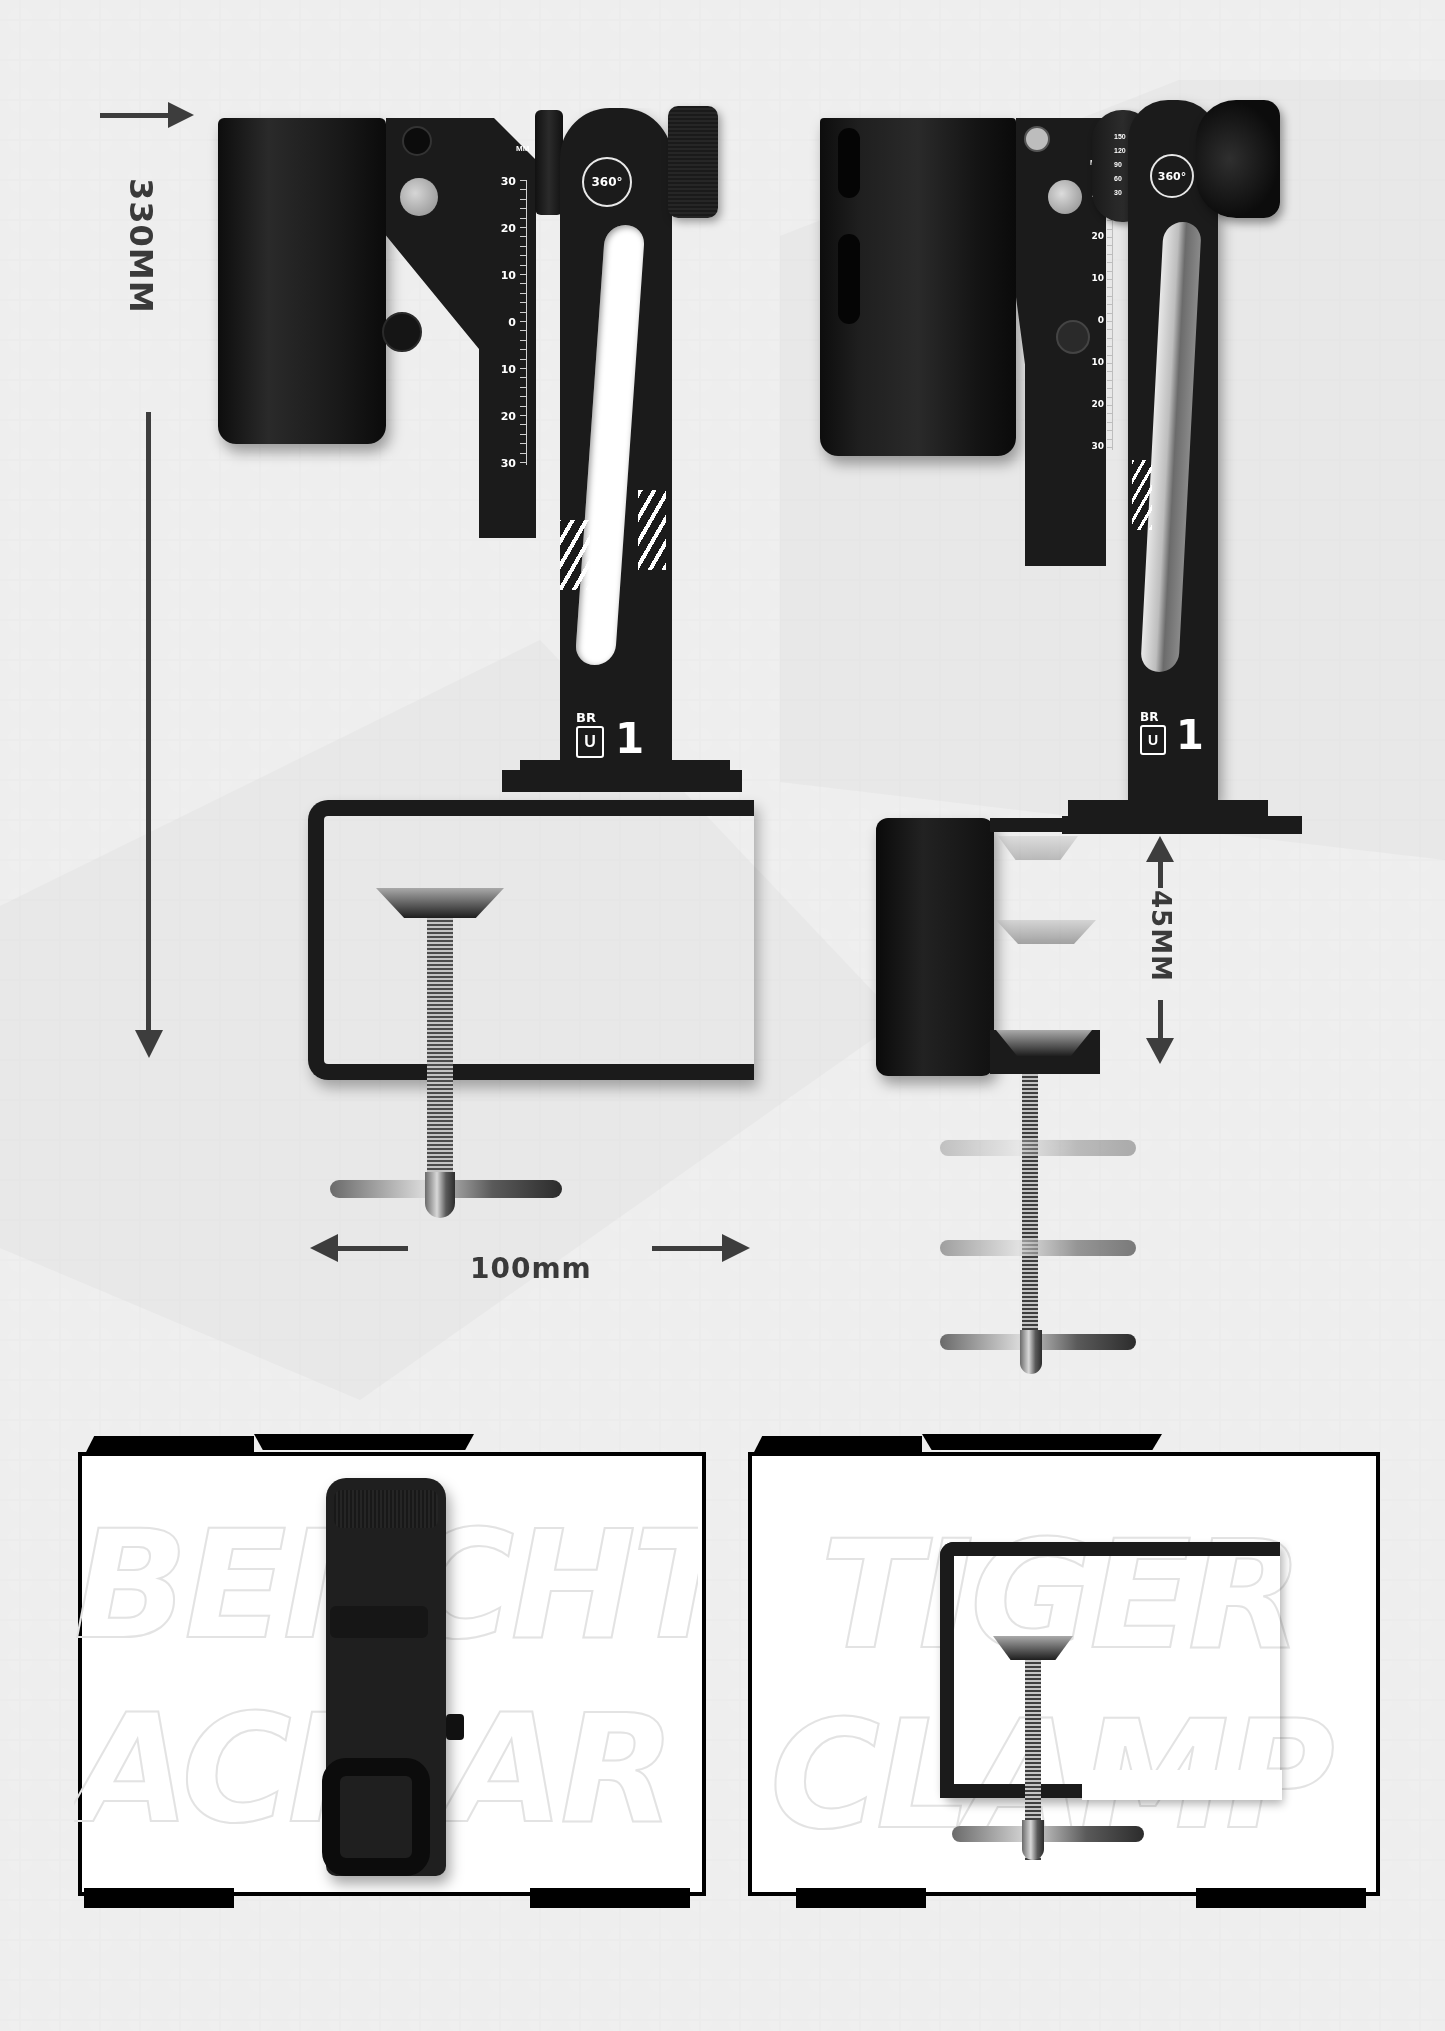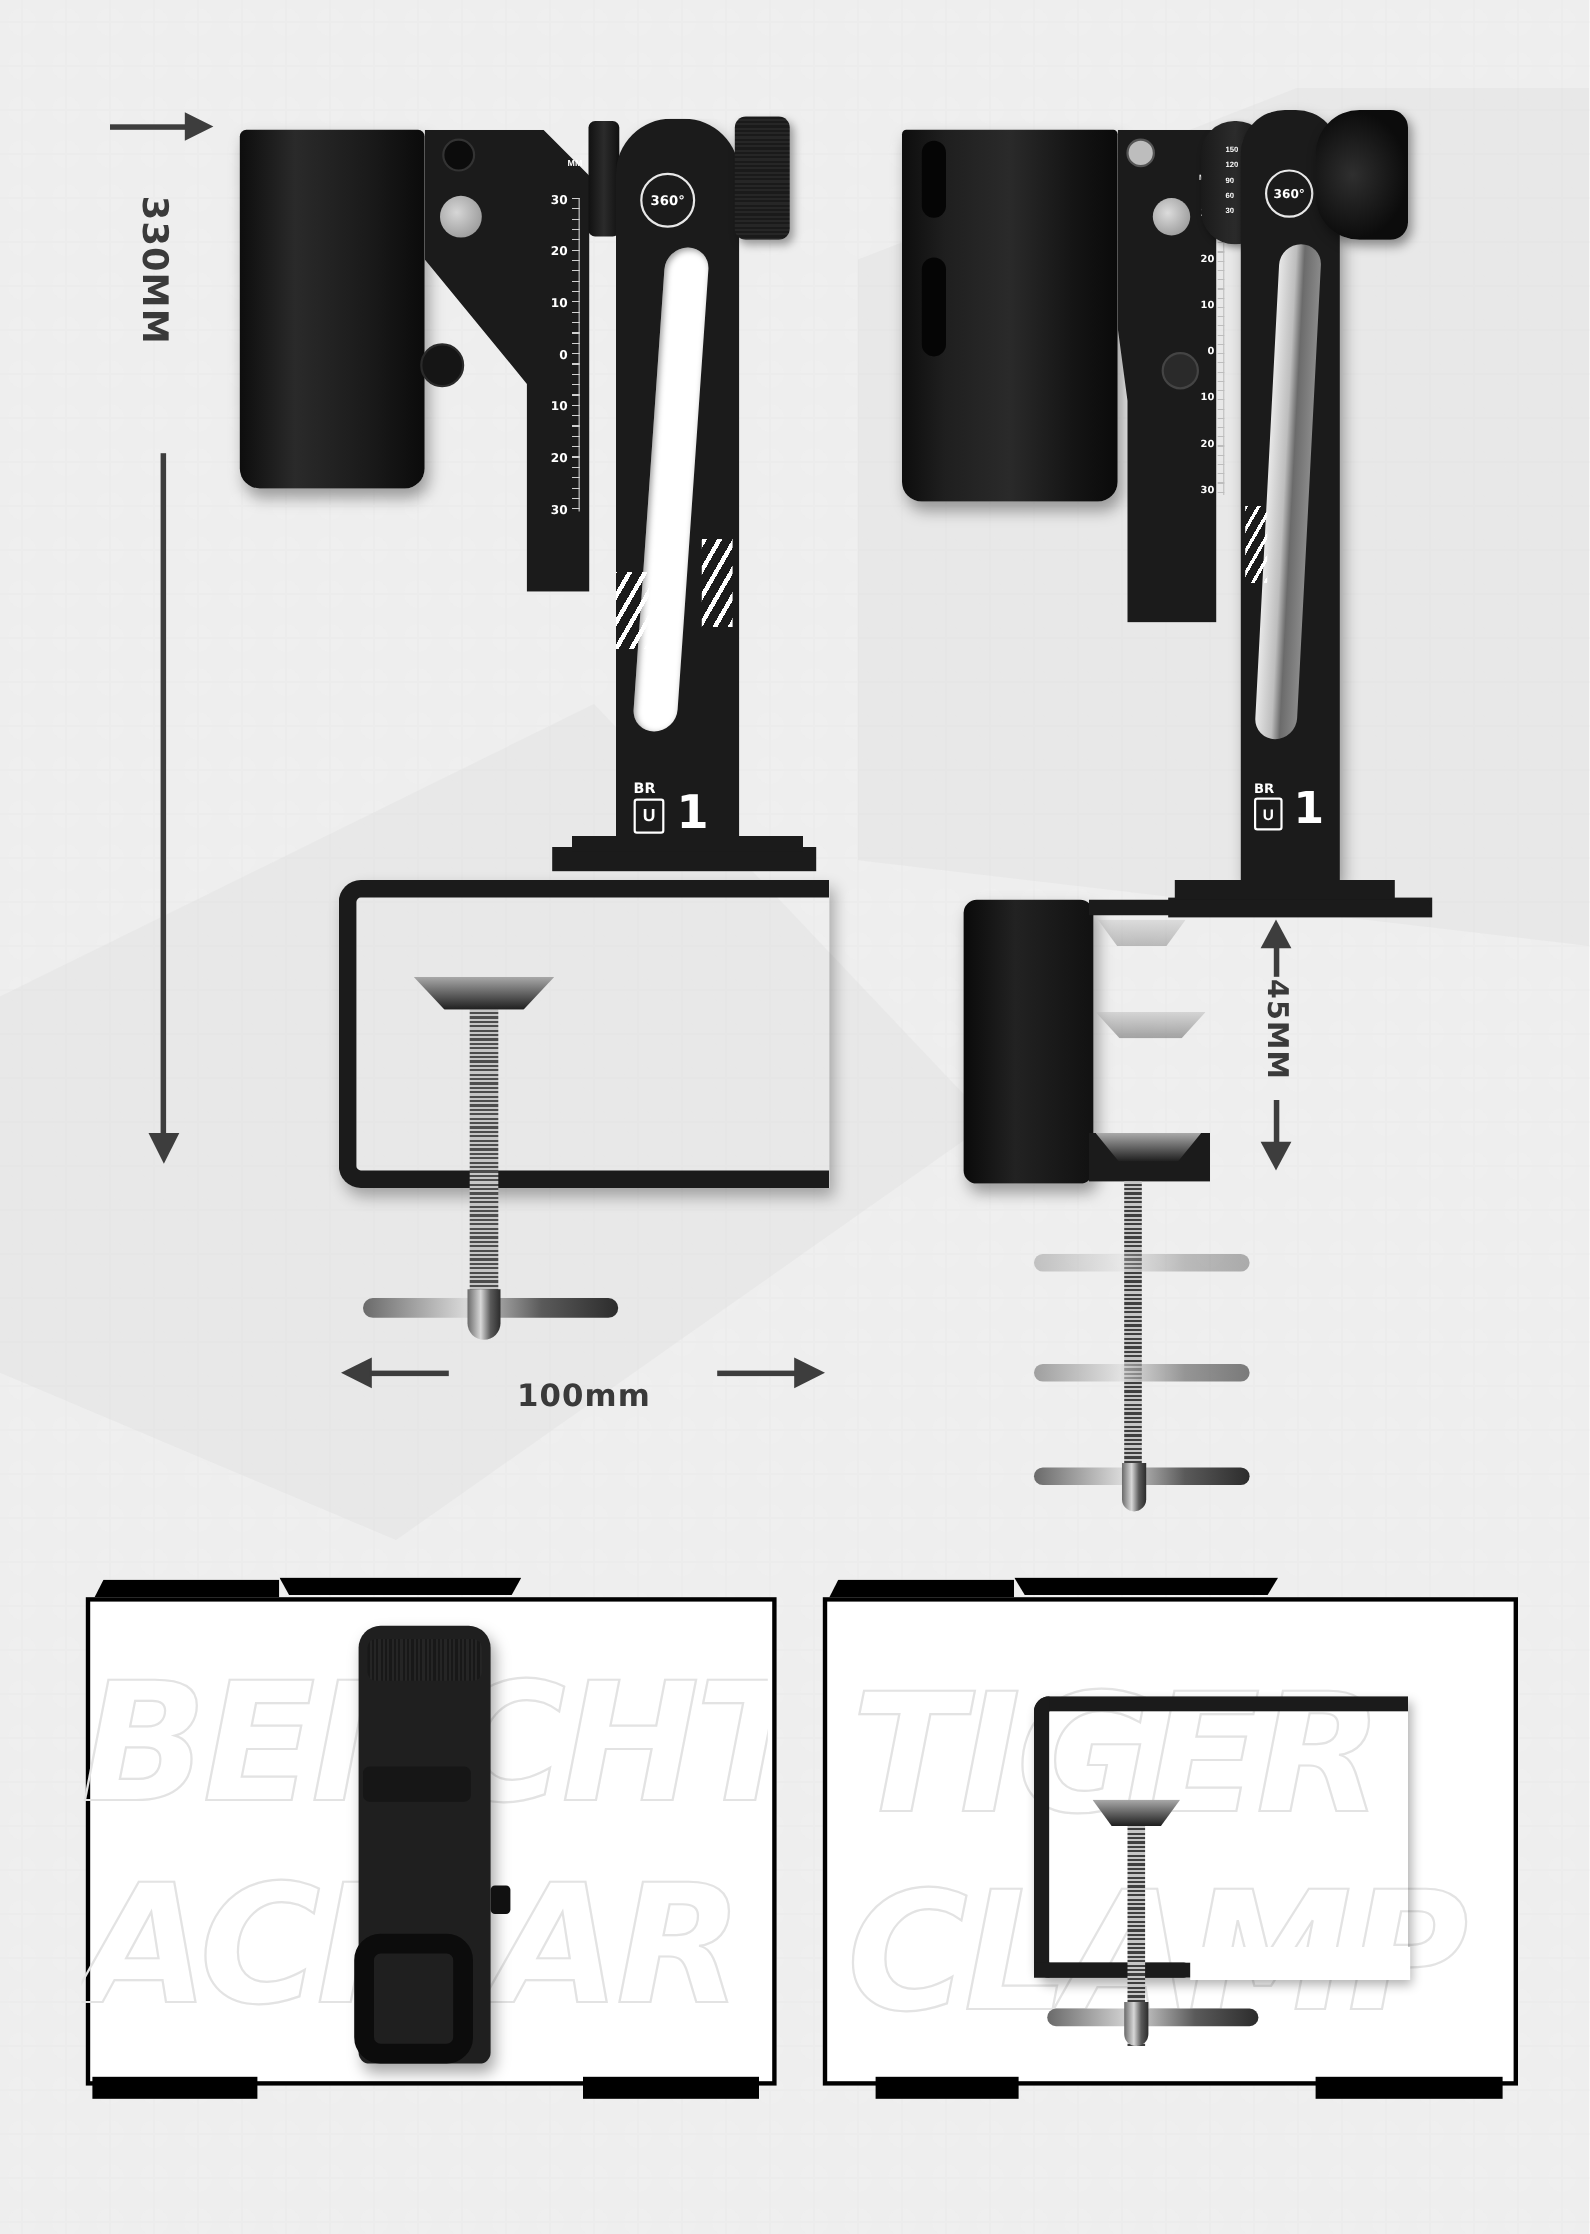--- a/index.html
+++ b/index.html
@@ -235,21 +235,21 @@
   <div class="abs" style="left:446px; top:1714px; width:18px; height:26px; border-radius:4px; background:#111;"></div>
   <div class="abs" style="left:322px; top:1758px; width:108px; height:118px; border:18px solid #0c0c0c; border-radius:24px; background:transparent; box-sizing:border-box;"></div>
 </div>
 
 <div>
   <div class="panel-topbar" style="left:752px; top:1436px; width:170px; height:20px; clip-path: polygon(6% 0, 100% 0, 100% 100%, 0 100%);"></div>
   <div class="panel-topbar" style="left:922px; top:1434px; width:240px; height:16px; clip-path: polygon(0 0,100% 0,96% 100%,4% 100%);"></div>
   <div class="panel" style="left:748px; top:1452px; width:624px; height:436px;"></div>
   <div class="panel-topbar" style="left:796px; top:1888px; width:130px; height:20px;"></div>
   <div class="panel-topbar" style="left:1196px; top:1888px; width:170px; height:20px;"></div>
-  <div class="watermark" style="left:774px; top:1520px; width:540px; font-size:150px;">TIGER</div>
+  <div class="watermark" style="left:820px; top:1520px; width:540px; font-size:150px;">TIGER</div>
   <div class="watermark" style="left:770px; top:1700px; width:600px; font-size:150px;">CLAMP</div>
 
   <div class="abs" style="left:940px; top:1542px; width:340px; height:256px; border:14px solid #1b1b1b; border-right:none; border-radius:14px 0 0 14px; box-shadow:3px 6px 10px rgba(0,0,0,0.3); box-sizing:border-box;"></div>
   <div class="abs" style="left:1082px; top:1770px; width:200px; height:30px; background:#fff;"></div>
   <div class="abs black" style="left:940px; top:1784px; width:140px; height:14px; border-radius:0 4px 4px 0;"></div>
   <div class="abs" style="left:993px; top:1636px; width:80px; height:24px; background:linear-gradient(180deg,#aaa,#1e1e1e); clip-path: polygon(0 0,100% 0,78% 100%,22% 100%);"></div>
   <div class="abs" style="left:1025px; top:1660px; width:16px; height:200px; background:repeating-linear-gradient(to bottom,#c5c5c5 0 2px,#3e3e3e 2px 4px);"></div>
   <div class="abs metal" style="left:952px; top:1826px; width:192px; height:16px; border-radius:8px;"></div>
   <div class="abs metal" style="left:1022px; top:1820px; width:22px; height:40px; border-radius:0 0 11px 11px;"></div>
 </div>

